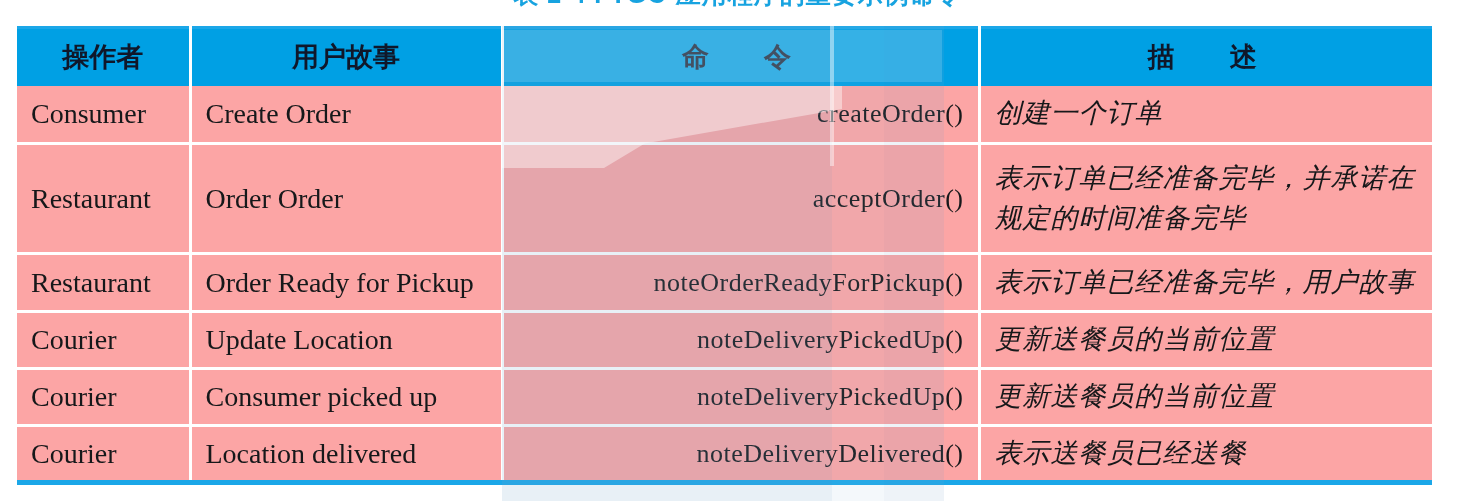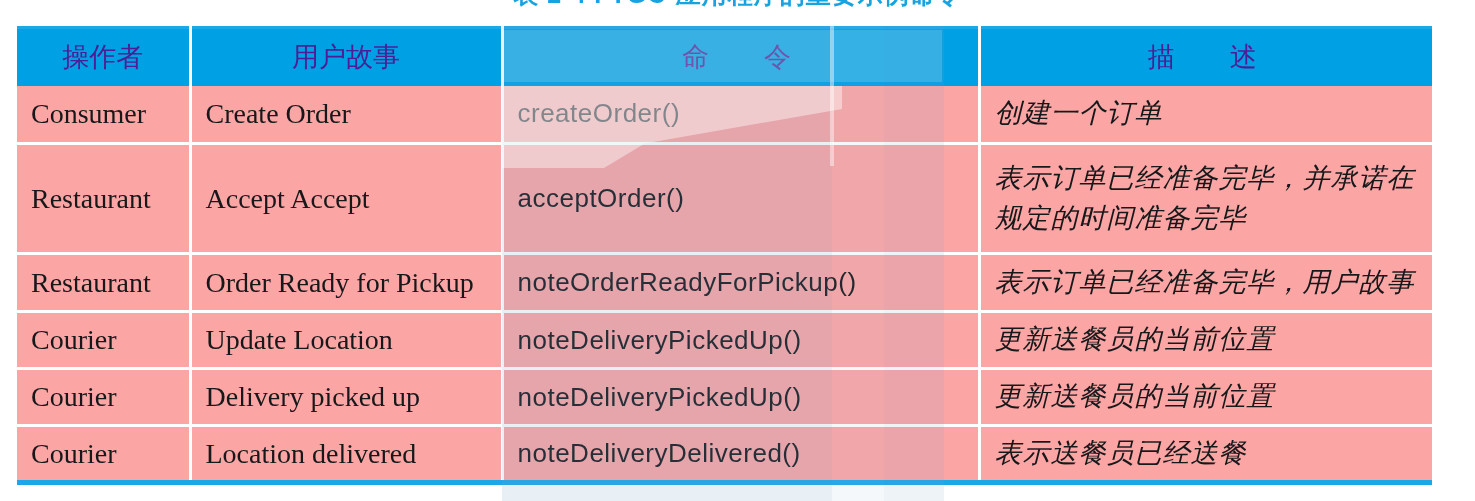--- a/index.html
+++ b/index.html
@@ -56,24 +56,24 @@
     border-bottom: 5px solid #1ba7e8;
   }
 
   col.c-actor   { width: 173px; }
   col.c-story   { width: 312px; }
   col.c-command { width: 477px; }
   col.c-desc    { width: 453px; }
 
   thead th {
     background: #00a0e4;
-    color: #4c1d95;
+    color: #0f172a;
     font-family: "Liberation Sans", "DejaVu Sans", sans-serif;
     font-size: 27px;
-    font-weight: normal;
+    font-weight: bold;
     height: 58px;
     padding: 0 8px;
     text-align: center;
     border-right: 3px solid #ffffff;
     box-sizing: border-box;
     position: relative;
   }
   thead th:last-child { border-right: none; }
   .hdr-spaced { letter-spacing: 14px; padding-left: 14px; }
 
@@ -89,24 +89,25 @@
   }
   tbody td:last-child { border-right: none; font-style: italic; }
   tbody tr:last-child td { border-bottom: none; }
 
   td.actor, td.story {
     font-family: "Liberation Serif", "DejaVu Serif", serif;
     font-size: 28px;
     white-space: nowrap;
   }
   td.command {
-    font-family: Liberation Sans, sans-serif;
+    font-family: Liberation Serif, serif;
     font-size: 26px;
     letter-spacing: 0.5px;
     white-space: nowrap;
+    text-align: right;
   }
   td.desc {
     font-family: "Liberation Serif", "DejaVu Serif", serif;
     font-size: 27px;
     line-height: 1.45;
     letter-spacing: 1px;
   }
   tr.tall td { height: 110px; }
   tr.short td { height: 57px; }
   tr.mid td   { height: 58px; }
@@ -179,39 +180,39 @@
     </thead>
     <tbody>
       <tr class="mid">
         <td class="actor">Consumer</td>
         <td class="story">Create Order</td>
         <td class="command">createOrder()</td>
         <td class="desc">创建一个订单</td>
       </tr>
       <tr class="tall">
         <td class="actor">Restaurant</td>
-        <td class="story">Accept Accept</td>
+        <td class="story">Order Order</td>
         <td class="command">acceptOrder()</td>
         <td class="desc">表示订单已经准备完毕，并承诺在规定的时间准备完毕</td>
       </tr>
       <tr class="mid">
         <td class="actor">Restaurant</td>
         <td class="story">Order Ready for Pickup</td>
         <td class="command">noteOrderReadyForPickup()</td>
         <td class="desc">表示订单已经准备完毕，用户故事</td>
       </tr>
       <tr class="short">
         <td class="actor">Courier</td>
         <td class="story">Update Location</td>
         <td class="command">noteDeliveryPickedUp()</td>
         <td class="desc">更新送餐员的当前位置</td>
       </tr>
       <tr class="short">
         <td class="actor">Courier</td>
-        <td class="story">Delivery picked up</td>
+        <td class="story">Consumer picked up</td>
         <td class="command">noteDeliveryPickedUp()</td>
         <td class="desc">更新送餐员的当前位置</td>
       </tr>
       <tr class="short">
         <td class="actor">Courier</td>
         <td class="story">Location delivered</td>
         <td class="command">noteDeliveryDelivered()</td>
         <td class="desc">表示送餐员已经送餐</td>
       </tr>
     </tbody>

